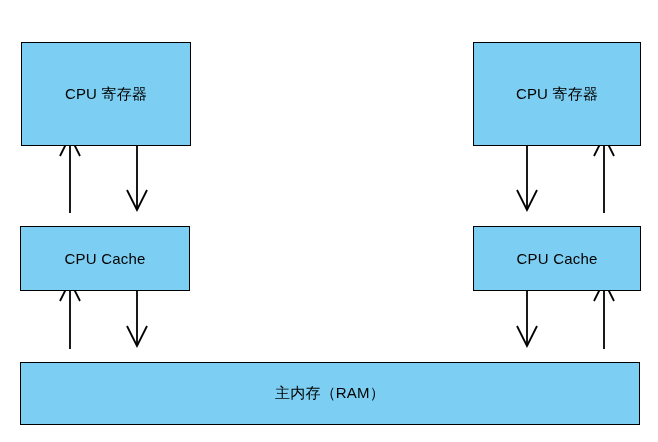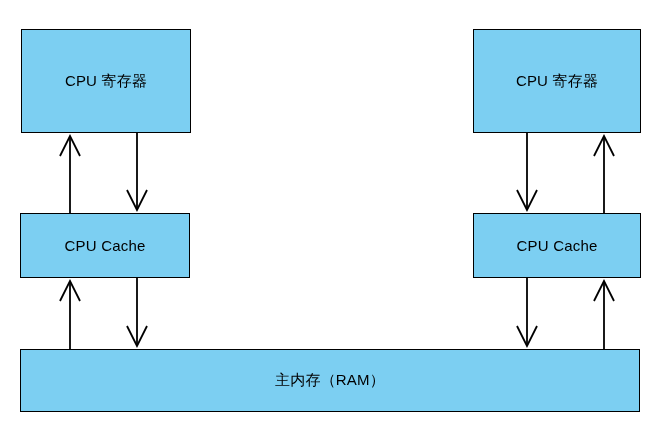--- a/index.html
+++ b/index.html
@@ -23,20 +23,21 @@
     background: var(--box-fill);
     border: 1.5px solid var(--box-border);
     display: flex;
     align-items: center;
     justify-content: center;
     color: #000;
     font-size: 15px;
     font-weight: 500;
     letter-spacing: 0.2px;
     text-align: center;
+    margin-top: 13px;
   }
   .register-left  { left: 21px;  top: 29px;  width: 170px; height: 104px; }
   .register-right { left: 473px; top: 29px;  width: 168px; height: 104px; }
   .cache-left     { left: 20px;  top: 213px; width: 170px; height: 65px; }
   .cache-right    { left: 473px; top: 213px; width: 168px; height: 65px; }
   .ram            { left: 20px;  top: 349px; width: 620px; height: 63px; justify-content: center; }
   svg.arrows {
     position: absolute;
     left: 0; top: 0;
     width: 658px; height: 442px;

